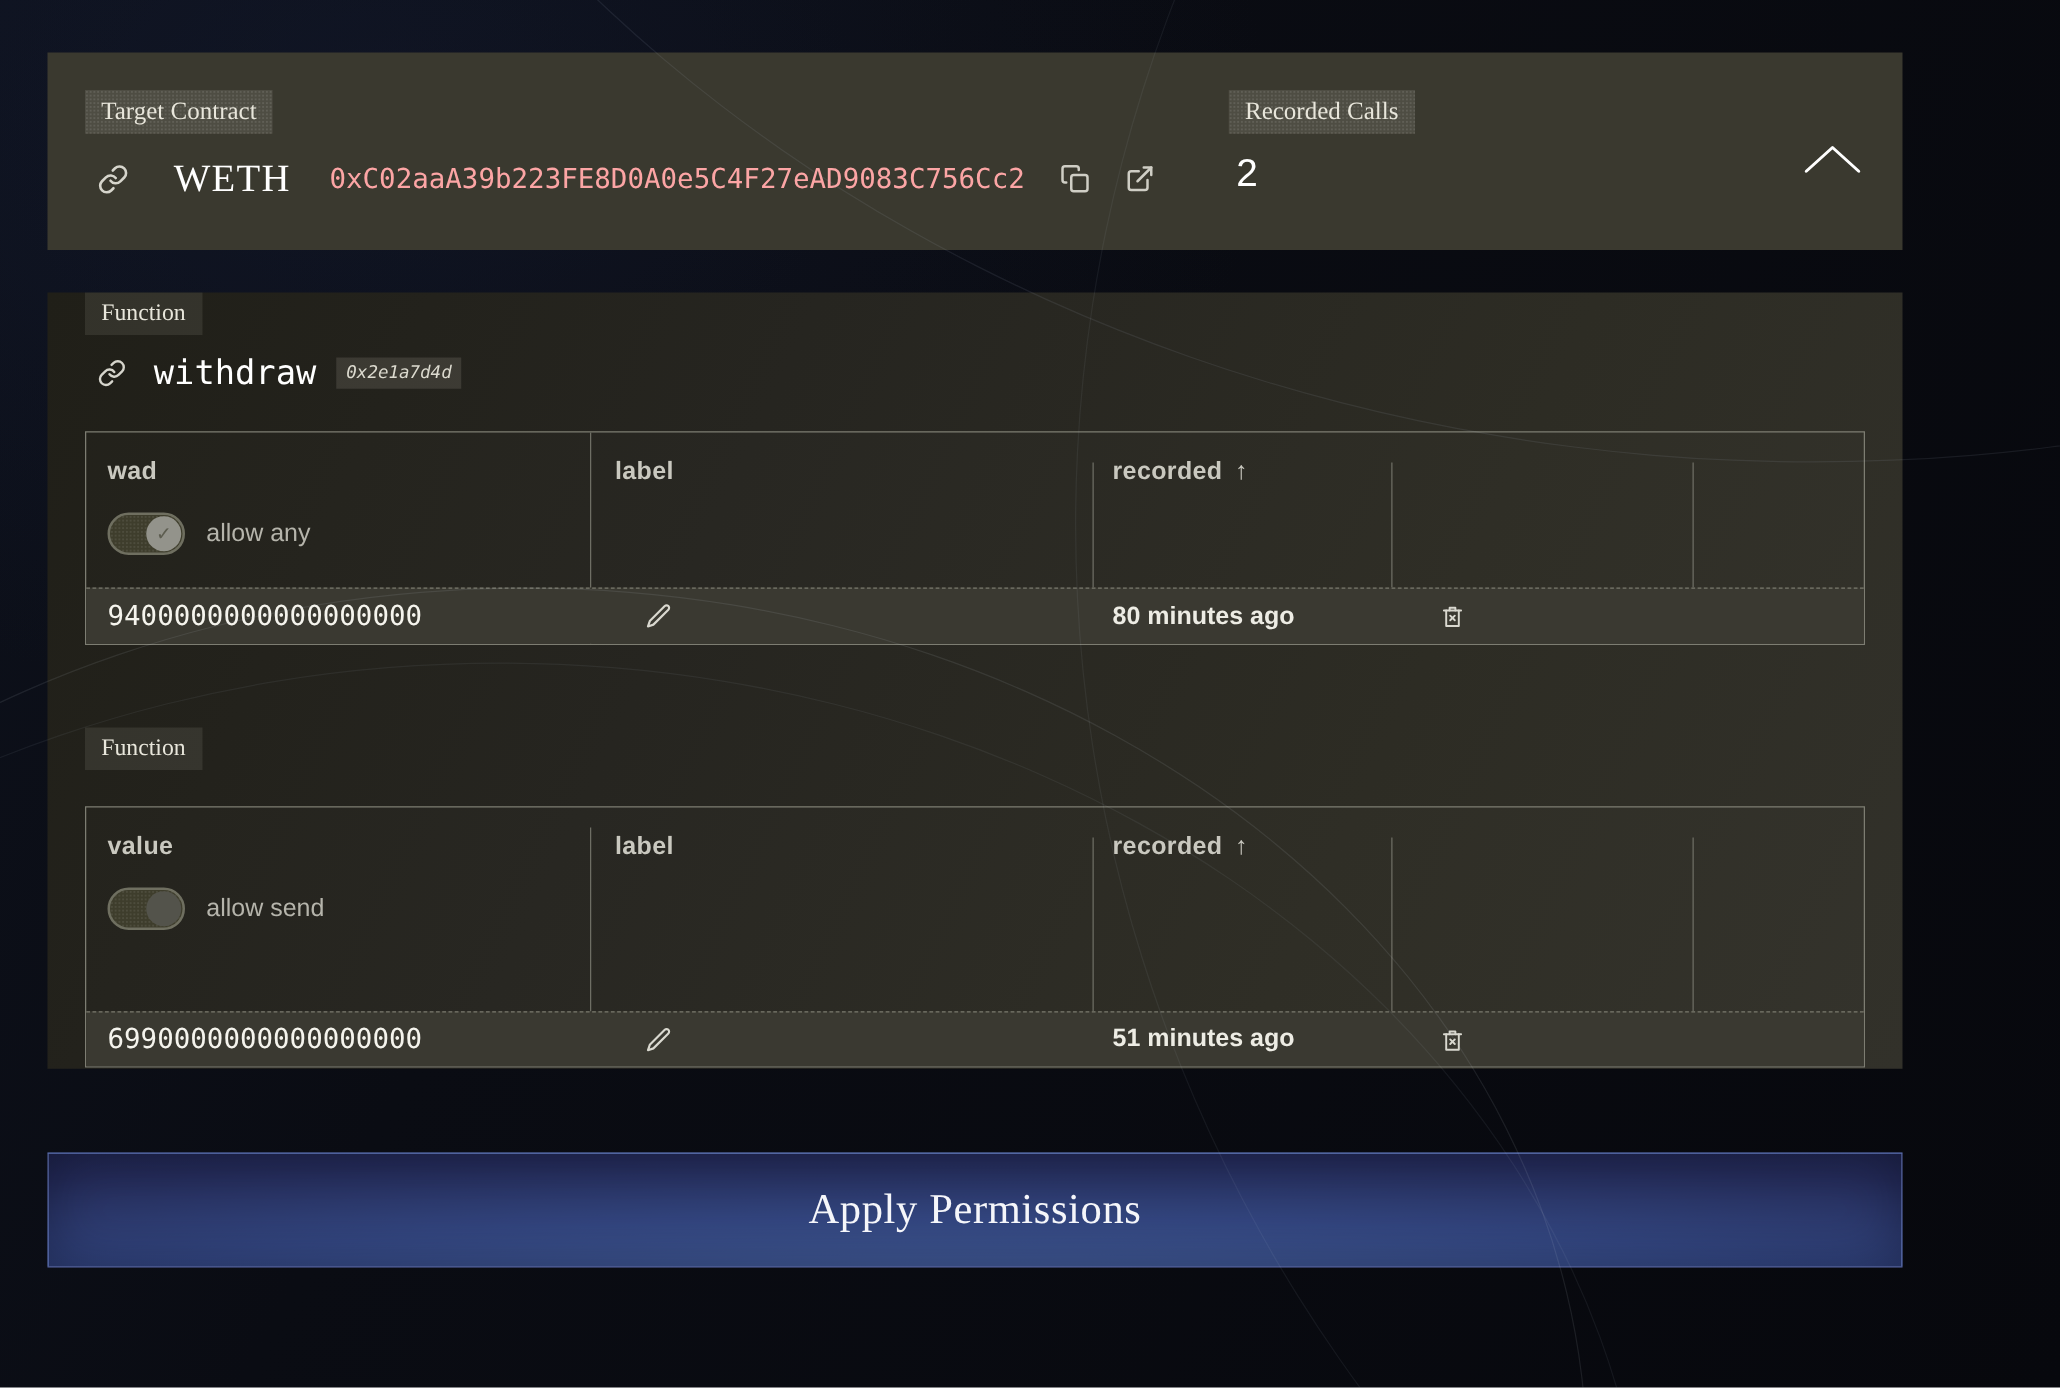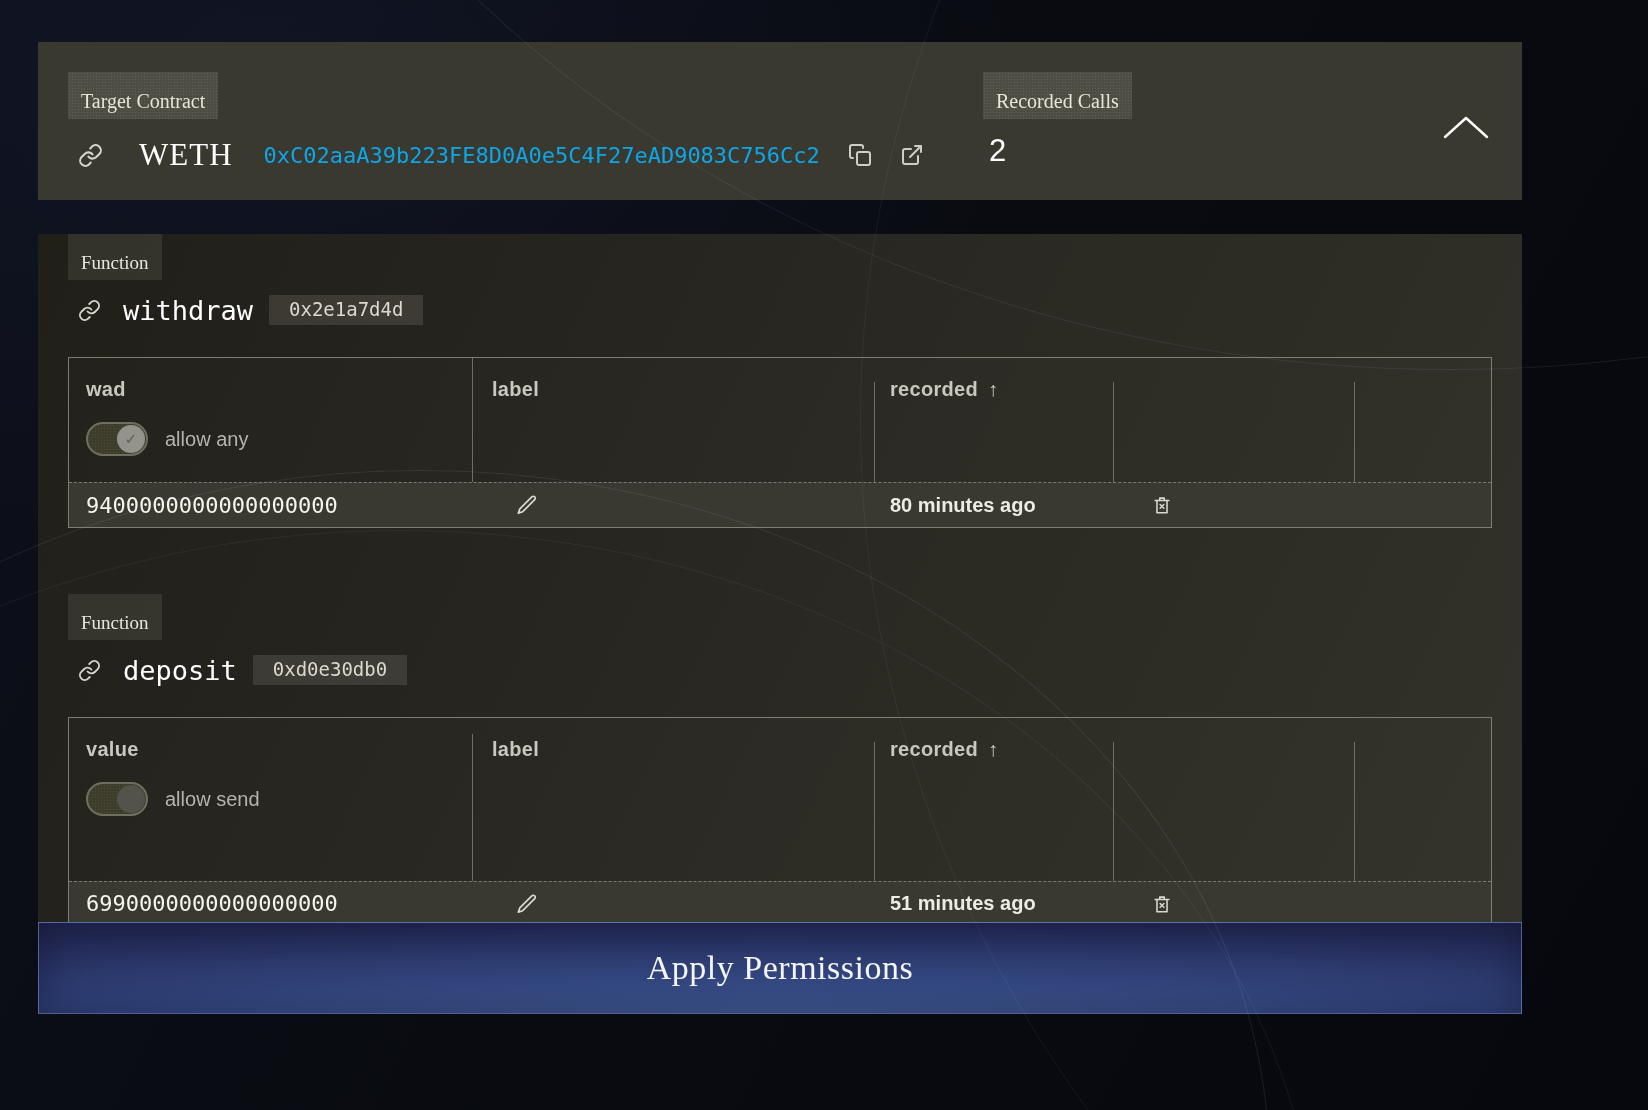--- a/index.html
+++ b/index.html
@@ -23,46 +23,46 @@
   .orbit-4 { width:2500px; height:2400px; left:860px; top:-780px; border-color:rgba(205,212,230,0.07);}
 
   .card {
     position:absolute; left:38px; top:42px; width:1484px; z-index:2;
   }
   .card-header {
     height:158px; background:#3a392f; position:relative; padding:30px 0 0 30px;
   }
   .badge {
     display:inline-block; background:rgba(228,226,210,0.12); color:#e8e6db;
-    font-size:20px; line-height:1; padding:19px 13px 8px;
+    font-size:20px; line-height:1; padding:7px 13px 8px;
     background-image:radial-gradient(rgba(255,255,255,0.10) 1px, transparent 1px);
     background-size:3px 3px;
   }
   .contract-row { display:flex; align-items:center; margin-top:18px; margin-left:10px; }
   .icon { display:inline-flex; align-items:center; justify-content:center; color:#d6d5cc; }
   .icon svg { display:block; }
   .contract-name { font-size:31px; color:#ffffff; margin-left:36px; letter-spacing:1px; }
-  .contract-address { font-size:22px; color:#0ea5e9; margin-left:31px; }
+  .contract-address { font-size:22px; color:#fca5a5; margin-left:31px; }
   .icon-btn { cursor:pointer; margin-left:28px; color:#cfcec5; }
   .header-right { position:absolute; left:945px; top:30px; }
   .calls-count { font-size:31px; color:#ffffff; margin:14px 0 0 6px; }
   .chevron-btn { position:absolute; right:32px; top:70px; color:#ffffff; cursor:pointer; }
 
   .card-body {
     position:relative; padding:0 30px 1px;
     background:linear-gradient(115deg,#201f18 0%, #262520 35%, #2d2c24 70%, #32312a 100%);
   }
   .fn-badge { margin-top:34px; }
   .fn-section:nth-of-type(2) .fn-badge { margin-top:66px; }
   .fn-badge .badge { font-size:19px; background:rgba(228,226,210,0.10); }
   .fn-title-row { display:flex; align-items:center; margin-top:12px; margin-left:10px; height:36px; }
   .fn-name { font-size:27px; color:#ffffff; margin-left:22px; }
   .fn-selector {
-    font-size:19px; color:#dcdacf; background:rgba(228,226,210,0.13);
-    padding:5px 20px 6px; margin-left:16px; line-height:1;
+    font-size:14px; color:#dcdacf; background:rgba(228,226,210,0.13);
+    padding:5px 8px 6px; margin-left:16px; line-height:1;font-style:italic;
   }
 
   .perm-table {
     position:relative; margin-top:29px; width:1424px; border:1px solid #7d7d72;
     background:rgba(255,255,255,0.012);
     text-decoration:underline;
   }
   .perm-table.t1 { height:171px; }
   .perm-table.t2 { height:209px; }
   .th { position:absolute; top:20px; font-weight:bold; font-size:20px; color:#c9c8bf; letter-spacing:0.3px; }
@@ -198,30 +198,20 @@
                 <line x1="10" y1="11.5" x2="14" y2="15.5"></line>
                 <line x1="14" y1="11.5" x2="10" y2="15.5"></line>
               </svg>
           </span>
         </div>
       </div>
     </div>
 
     <div class="fn-section">
       <div class="fn-badge"><span class="badge serif">Function</span></div>
-      <div class="fn-title-row">
-        <span class="icon">
-          <svg width="23" height="23" viewBox="0 0 24 24" fill="none" stroke="currentColor" stroke-width="2" stroke-linecap="round" stroke-linejoin="round">
-              <path d="M10 13a5 5 0 0 0 7.54.54l3-3a5 5 0 0 0-7.07-7.07l-1.72 1.71"></path>
-              <path d="M14 11a5 5 0 0 0-7.54-.54l-3 3a5 5 0 0 0 7.07 7.07l1.71-1.71"></path>
-            </svg>
-        </span>
-        <span class="fn-name mono">deposit</span>
-        <span class="fn-selector mono">0xd0e30db0</span>
-      </div>
       <div class="perm-table t2">
         <span class="sep sep-a"></span>
         <span class="sep sep-b"></span>
         <span class="sep sep-c"></span>
         <span class="sep sep-d"></span>
         <span class="th th-param">value</span>
         <span class="th th-label">label</span>
         <span class="th th-recorded"><span>recorded</span><span class="sort-arrow">↑</span></span>
         <div class="toggle-row">
           <span class="switch">

